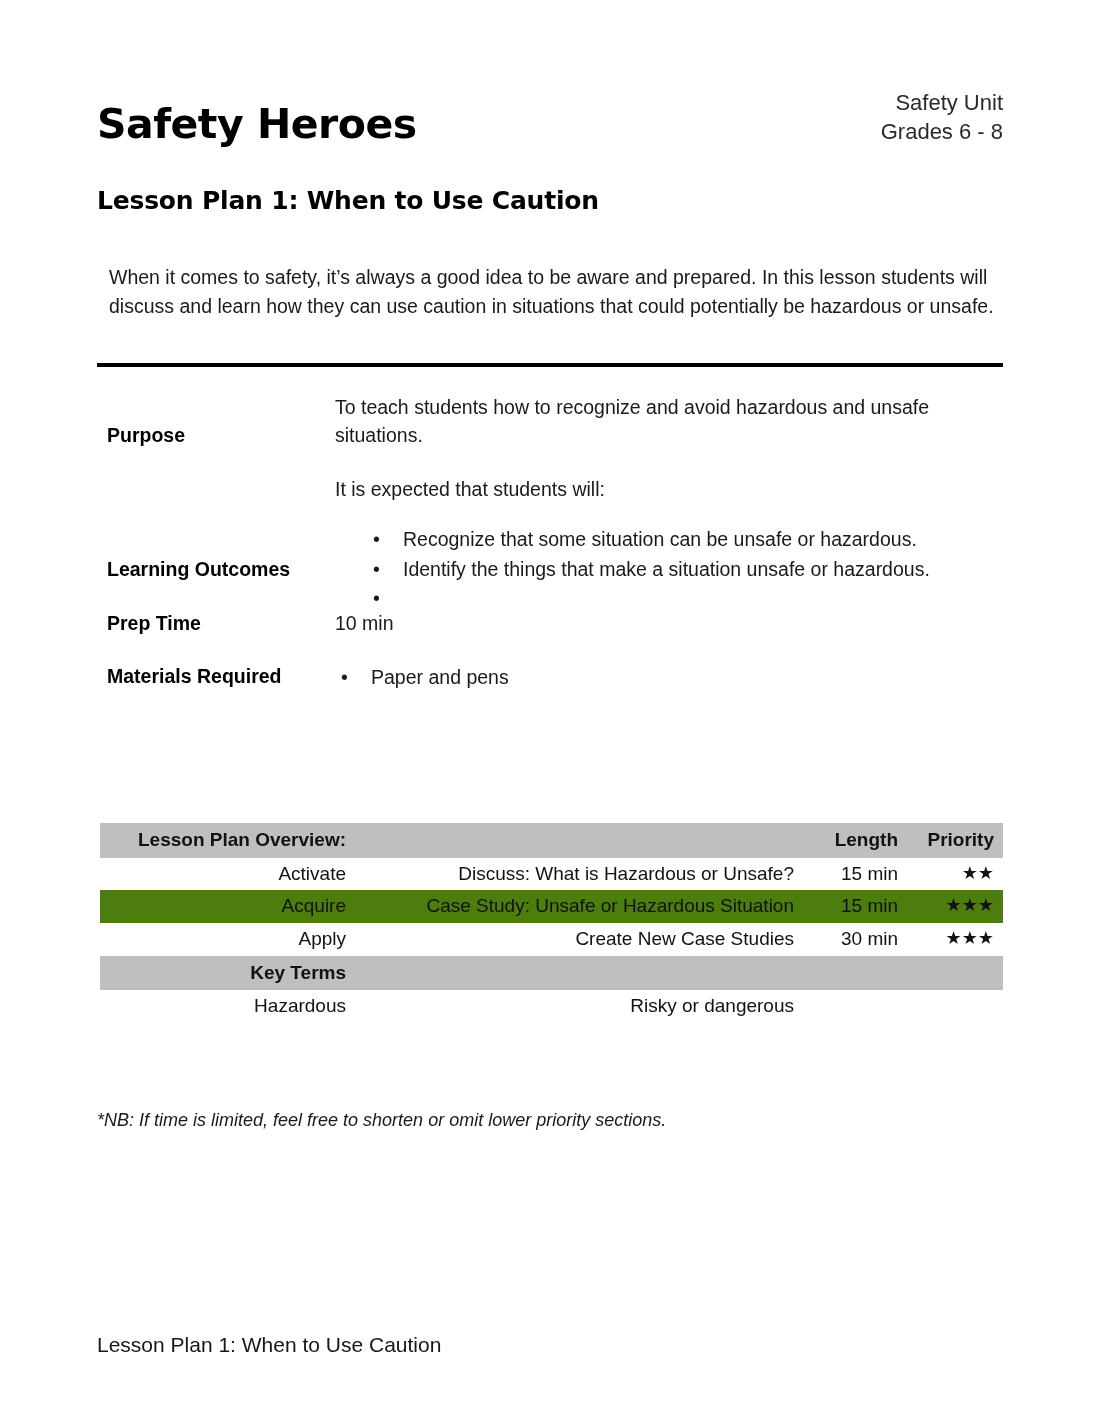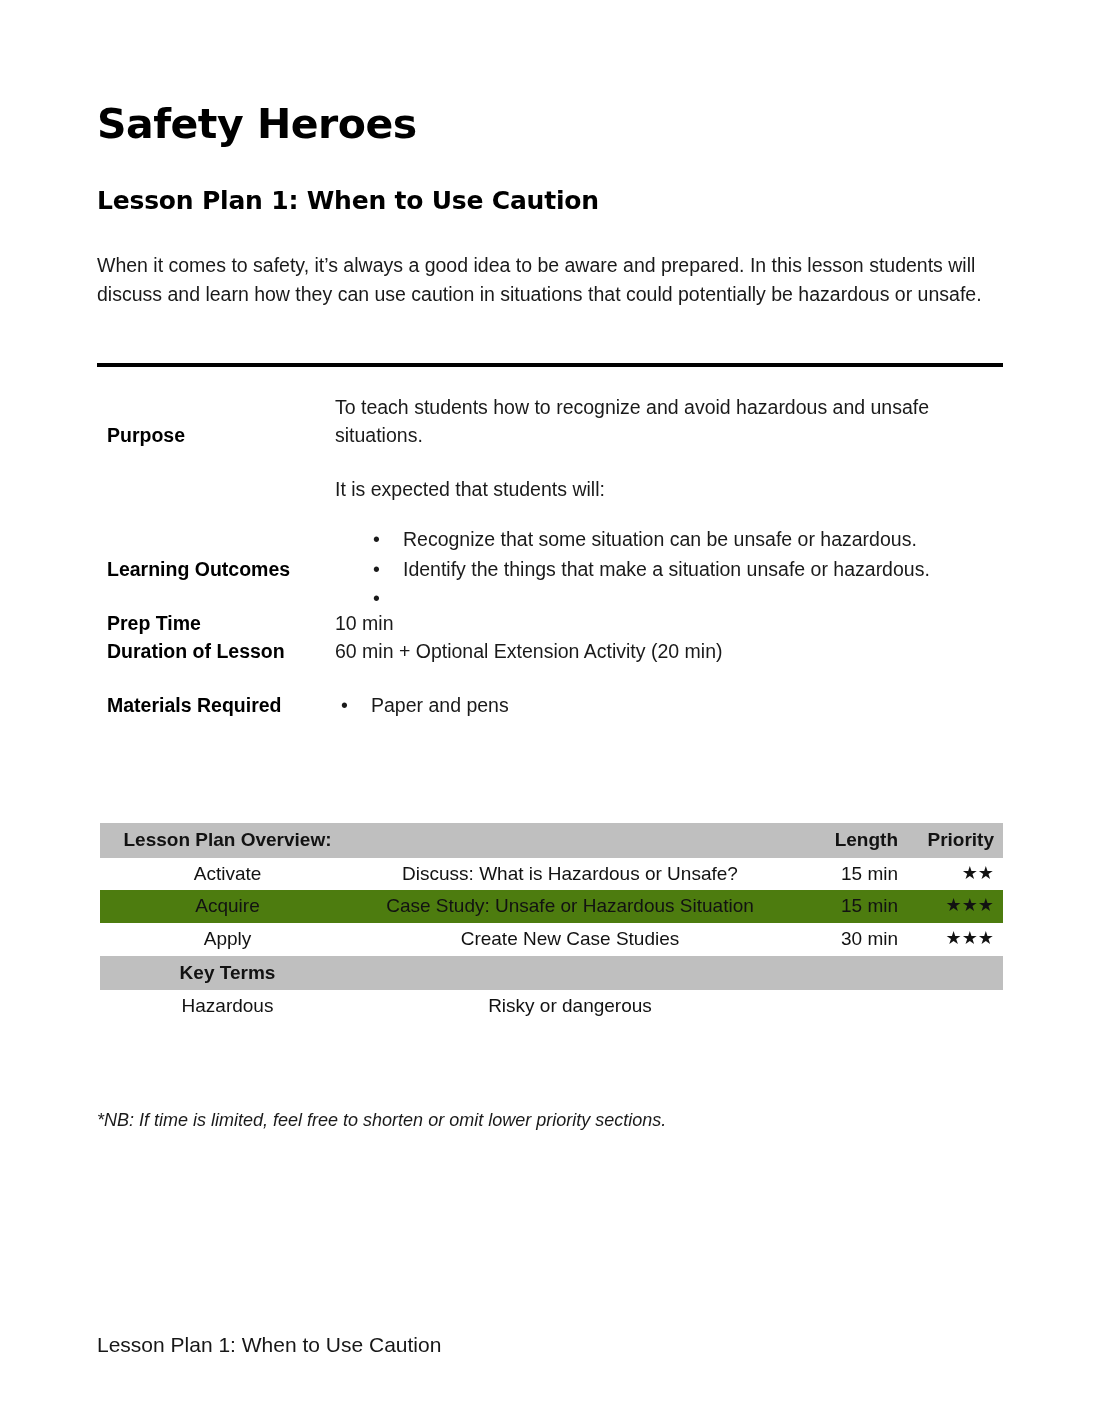--- a/index.html
+++ b/index.html
@@ -71,21 +71,21 @@
 
   
   .intro {
     position: absolute;
     top: 251px;
     left: 97px;
     width: 902px;
     font-size: 19.5px;
     line-height: 1.48;
     color: #1a1a1a;
-    margin: 0;
+    margin: 12px;
   }
 
   
   .rule {
     position: absolute;
     top: 363px;
     left: 97px;
     width: 906px;
     height: 4px;
     background: #000000;
@@ -167,21 +167,21 @@
     left: 100px;
     width: 903px;
     border-collapse: collapse;
     font-size: 19px;
     table-layout: fixed;
   }
   .overview-table td, .overview-table th {
     padding: 3px 0 4px 0;
     vertical-align: top;
     font-weight: normal;
-    text-align: center;
+    text-align: right;
     color: #121212;
     line-height: 1.35;
   }
   .col-a { width: 246px; padding-left: 9px !important; }
   .col-b { width: 448px; }
   .col-c { width: 118px; text-align: right !important; padding-right: 14px !important; }
   .col-d { width: 91px;  text-align: right !important; padding-right: 9px !important; }
 
   .row-head td {
     background: #bfbfbf;
@@ -224,20 +224,24 @@
     white-space: nowrap;
   }
 </style>
 </head>
 <body>
 
 <div class="page">
 
   <div class="header">
     <h1 class="brand-title">Safety Heroes</h1>
+    <div class="unit-block">
+      <div>Safety Unit</div>
+      <div>Grades 6 - 8</div>
+    </div>
   </div>
 
   <h2 class="lesson-heading">Lesson Plan 1: When to Use Caution</h2>
 
   <p class="intro">When it comes to safety, it’s always a good idea to be aware and prepared. In this lesson students will discuss and learn how they can use caution in situations that could potentially be hazardous or unsafe.</p>
 
   <div class="rule"></div>
 
   <div class="defs">
 
@@ -268,24 +272,20 @@
       </div>
     </div>
 
     <div class="gap-lg"></div>
 
     <div class="def-row">
       <div class="def-label">Prep Time</div>
       <div class="def-value">10 min</div>
     </div>
 
-    <div class="def-row">
-      <div class="def-label">Duration of Lesson</div>
-      <div class="def-value">60 min + Optional Extension Activity (20 min)</div>
-    </div>
 
     <div class="gap-lg"></div>
 
     <div class="def-row">
       <div class="def-label">Materials Required</div>
       <div class="def-value">
         <ul class="materials-list">
           <li>
             <span class="bullet-dot">•</span>
             <span>Paper and pens</span>

